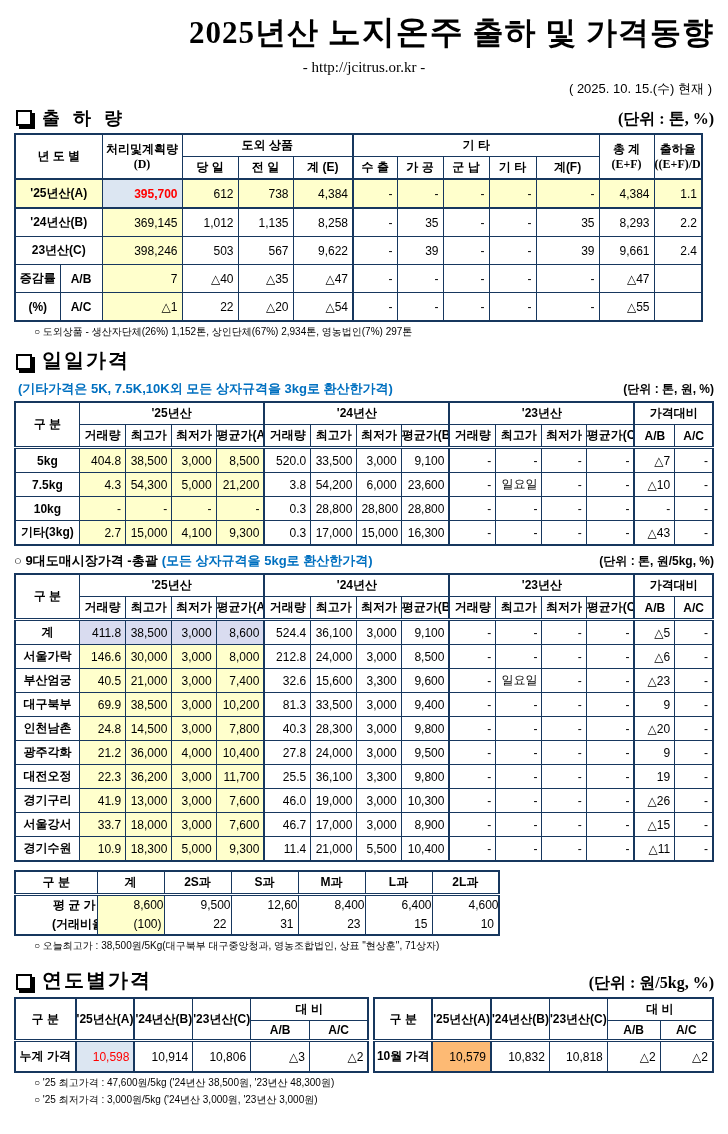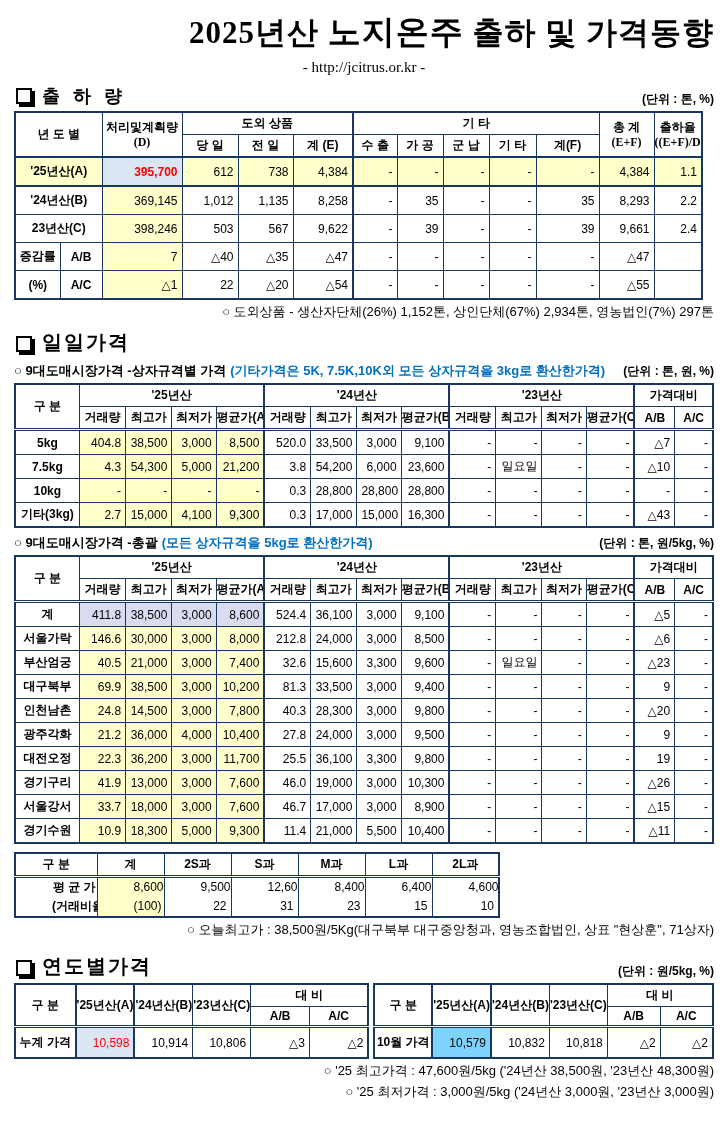--- a/index.html
+++ b/index.html
@@ -10,21 +10,21 @@
   .title{text-align:right;font-family:"Liberation Serif","DejaVu Serif",serif;font-weight:bold;font-size:31px;letter-spacing:1px;margin-top:4px;}
   .title .em{font-weight:900;font-size:33px;}
   .url{text-align:center;font-family:"Liberation Serif","DejaVu Serif",serif;font-size:15px;margin-top:4px;}
   .asof{text-align:right;font-size:13px;margin:4px 2px 2px 0;}
 
   
   .sec{display:flex;align-items:flex-end;margin-top:8px;margin-bottom:3px;}
   .sq{width:12px;height:12px;border:2px solid #000;background:#fff;box-shadow:3px 3px 0 #000;display:inline-block;margin:0 10px 4px 2px;}
   .sec h2{margin:0;font-size:18px;font-weight:bold;letter-spacing:4px;}
   .sec h2.big{font-size:20px;letter-spacing:2px;}
-  .sec .unit{margin-left:auto;font-size:12px;font-weight:bold;}
+  .sec .unit{margin-left:auto;font-size:16px;font-weight:bold;font-family:Liberation Serif, serif;}
   .subline{display:flex;align-items:flex-end;margin:6px 0 3px 0;font-size:13px;font-weight:bold;}
   .subline .bluenote{color:#0070C0;margin-left:4px;}
   .subline .unit{margin-left:auto;font-size:12px;}
 
   
   table{border-collapse:collapse;table-layout:fixed;}
   .tbl{border:2px solid #17375E;}
   .tbl th,.tbl td{border:1px solid #17375E;overflow:hidden;white-space:nowrap;}
   .tbl th{font-size:12px;font-weight:bold;text-align:center;background:#fff;padding:2px 0;}
   .tbl td{font-size:12px;padding:0 4px;height:26px;}
@@ -42,44 +42,45 @@
   #t1 td.dcol{background:#FFFFCC;}
   #t1 tr.hl td.dcol{background:#DCE6F2;color:#FF0000;font-weight:bold;}
 
   
   .price{width:700px;}
   .price td{height:23px;}
   .price td.c0,.price td.c1,.price td.c2,.price td.c3{background:#FFFFCC;}
   .price tr.sum td.c0,.price tr.sum td.c1,.price tr.sum td.c2,.price tr.sum td.c3{background:#D9DCF0;}
 
   
-  .note{font-size:13px;margin:3px 0 0 4px;text-align:right;}
+  .note{font-size:10px;margin:3px 0 0 20px;}
   .note.red{color:#FF0000;font-weight:bold;letter-spacing:1px;}
 
   
   #tg{width:484px;margin-top:8px;}
   #tg td{height:20px;padding-left:36px;}
   #tg .two div{line-height:19px;}
   #tg td.ycell{background:#FFFFCC;}
 
   
   .ywrap{display:flex;gap:4px;margin-top:2px;}
   .yt th,.yt td{font-size:12px;}
   .yt td{height:29px;}
   .yt .v25{border-left:2px solid #17375E;border-right:2px solid #17375E;}
   .yt td.blue{background:#DCE6F2;color:#FF0000;text-align:right;}
-  .yt td.yel{background:#7dd3fc;}
+  .yt td.yel{background:#fdba74;}
 </style>
 </head>
 <body>
 
 <div class="page">
 
   <div class="title"><span>2025년산 </span><span class="em">노지온주</span><span> 출하 및 가격동향</span></div>
   <div class="url">- http://jcitrus.or.kr -</div>
+  <div class="asof">( 2025.  10. 15.(수) 현재 )</div>
 
   <div class="sec">
     <span class="sq"></span>
     <h2>출 하 량</h2>
     <span class="unit">(단위 : 톤, %)</span>
   </div>
 
   <table class="tbl" id="t1">
     <colgroup>
         <col style="width:45px">
@@ -202,21 +203,20 @@
   </table>
 
   <div class="note">○ 도외상품 - 생산자단체(26%) 1,152톤, 상인단체(67%) 2,934톤, 영농법인(7%) 297톤</div>
 
   <div class="sec">
     <span class="sq"></span>
     <h2 class="big">일일가격</h2>
   </div>
 
   <div class="subline">
-    <span>○ 9대도매시장가격 -상자규격별 가격</span>
     <span class="bluenote">(기타가격은 5K, 7.5K,10K외 모든 상자규격을 3kg로 환산한가격)</span>
     <span class="unit">(단위 : 톤, 원, %)</span>
   </div>
 
   <table class="tbl price">
     <colgroup>
         <col style="width:64px">
         <col style="width:46px">
         <col style="width:46px">
         <col style="width:44px">

